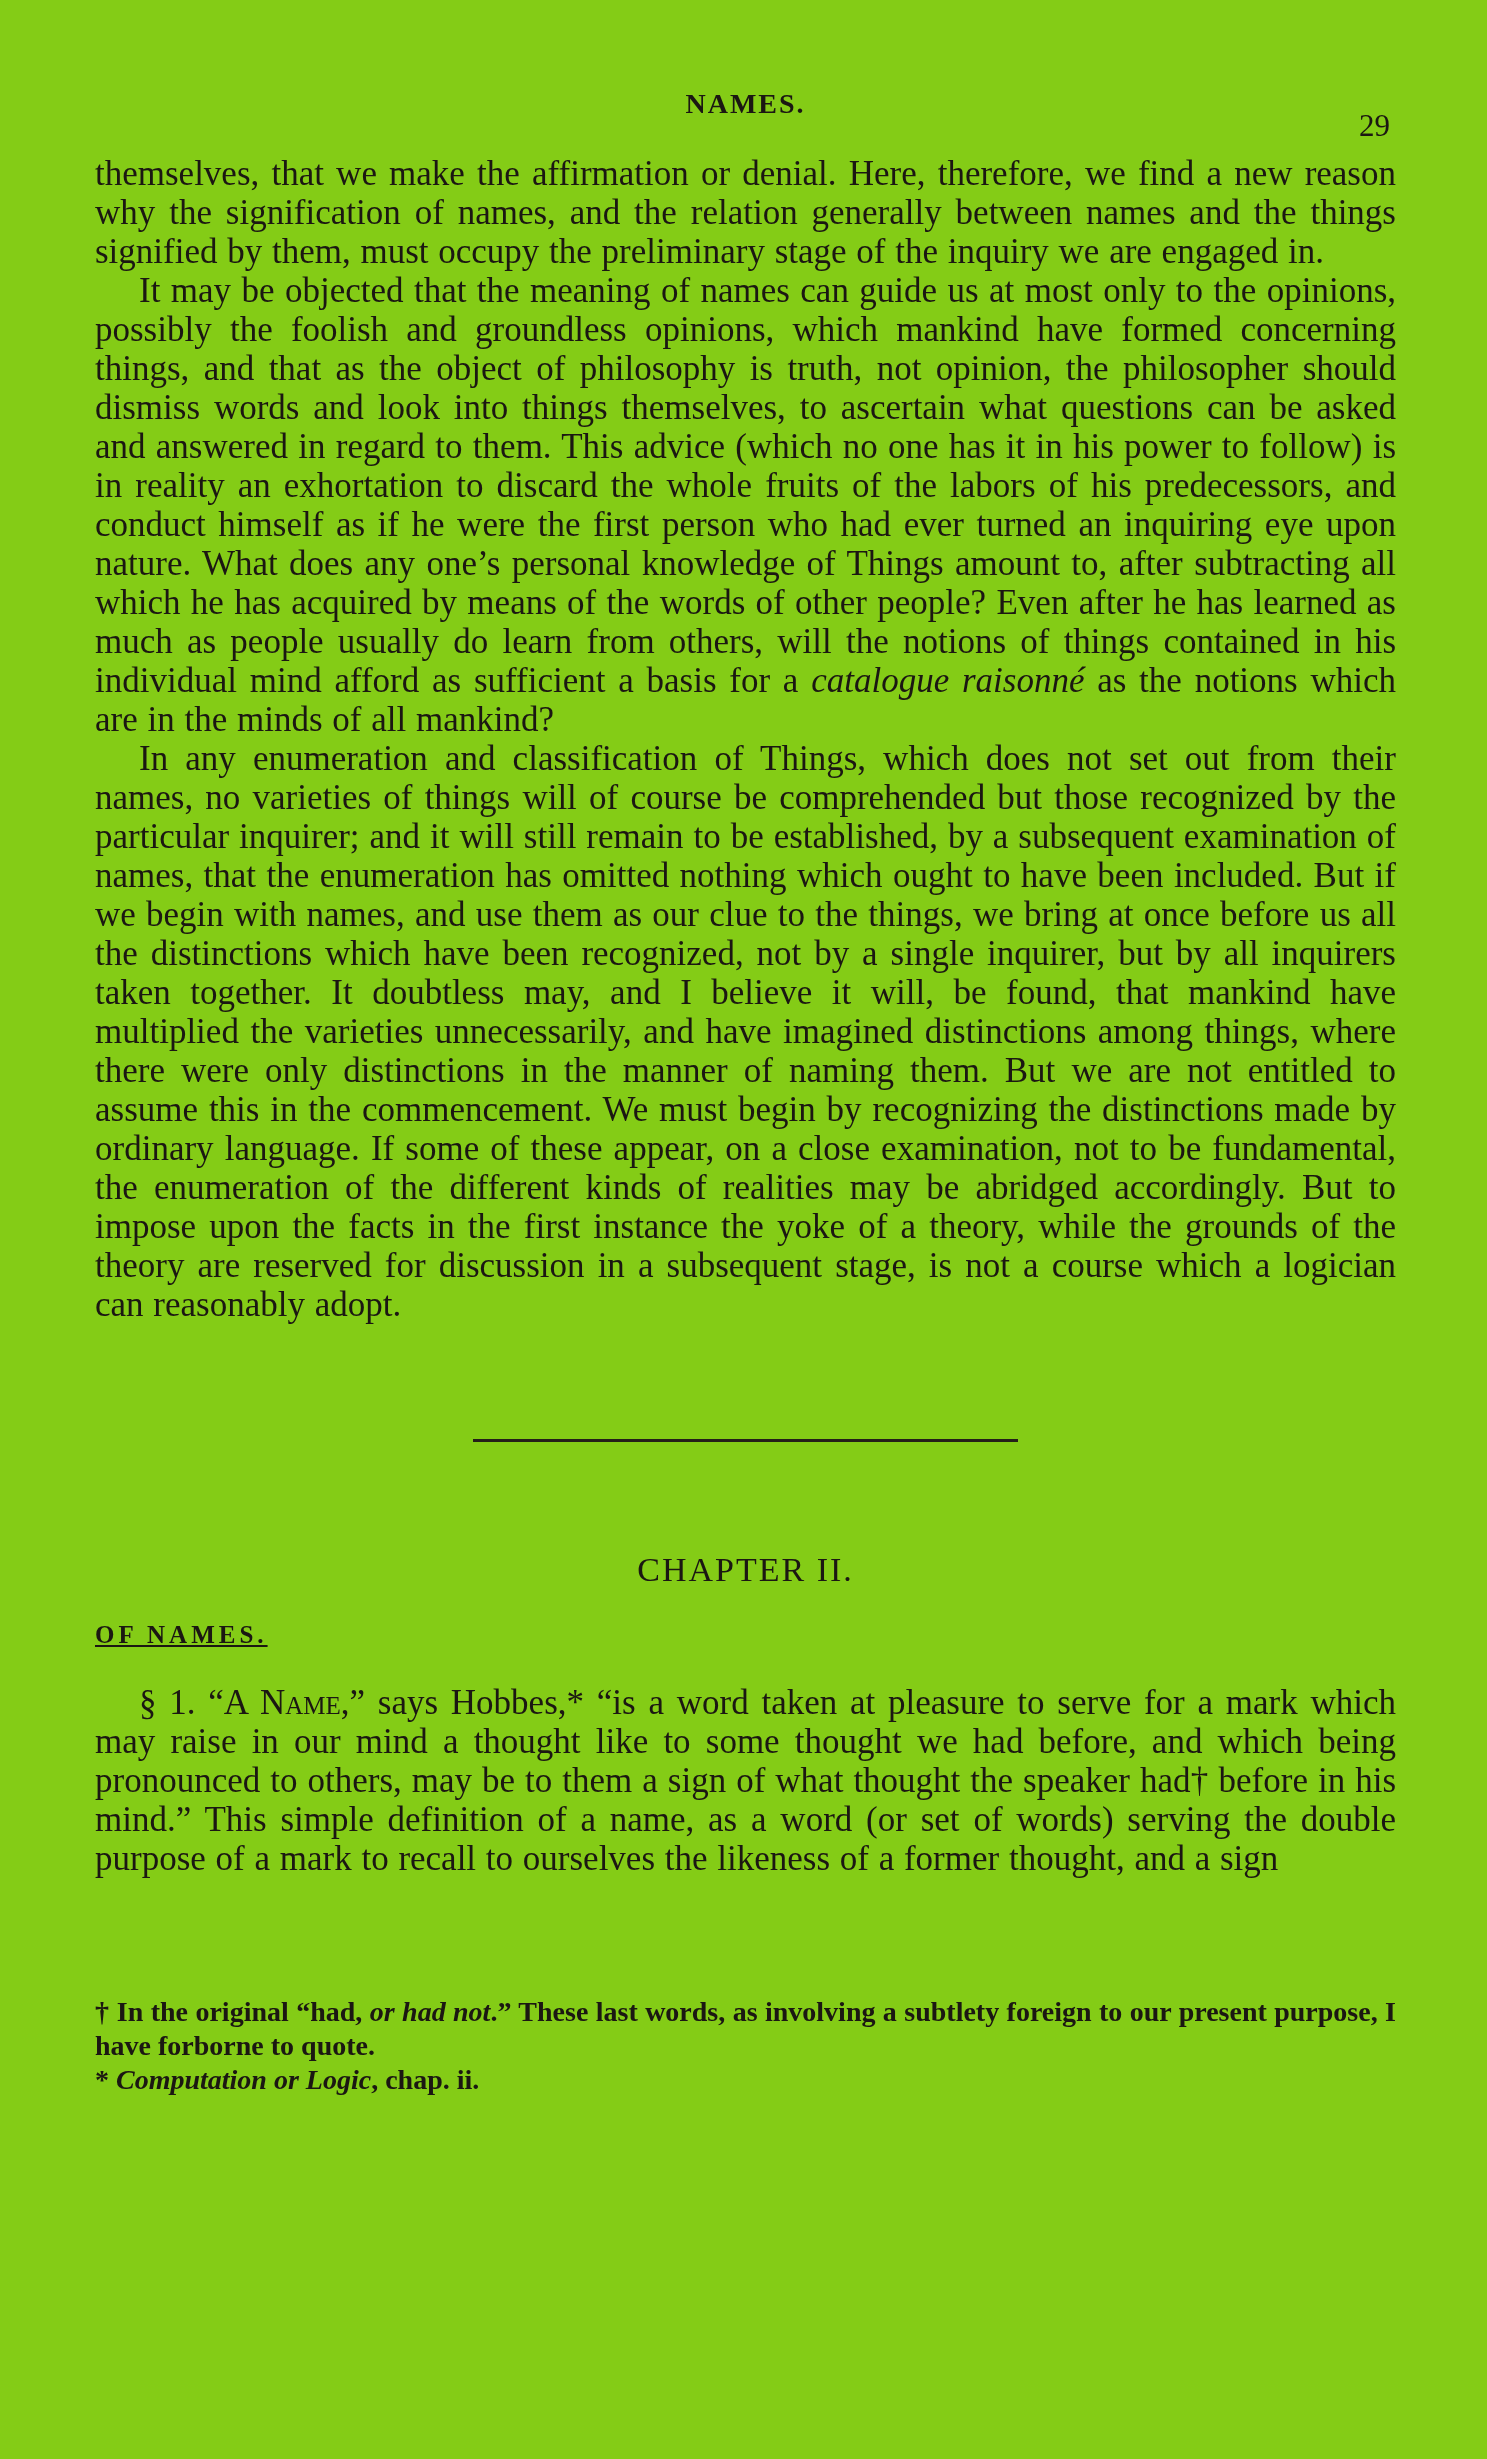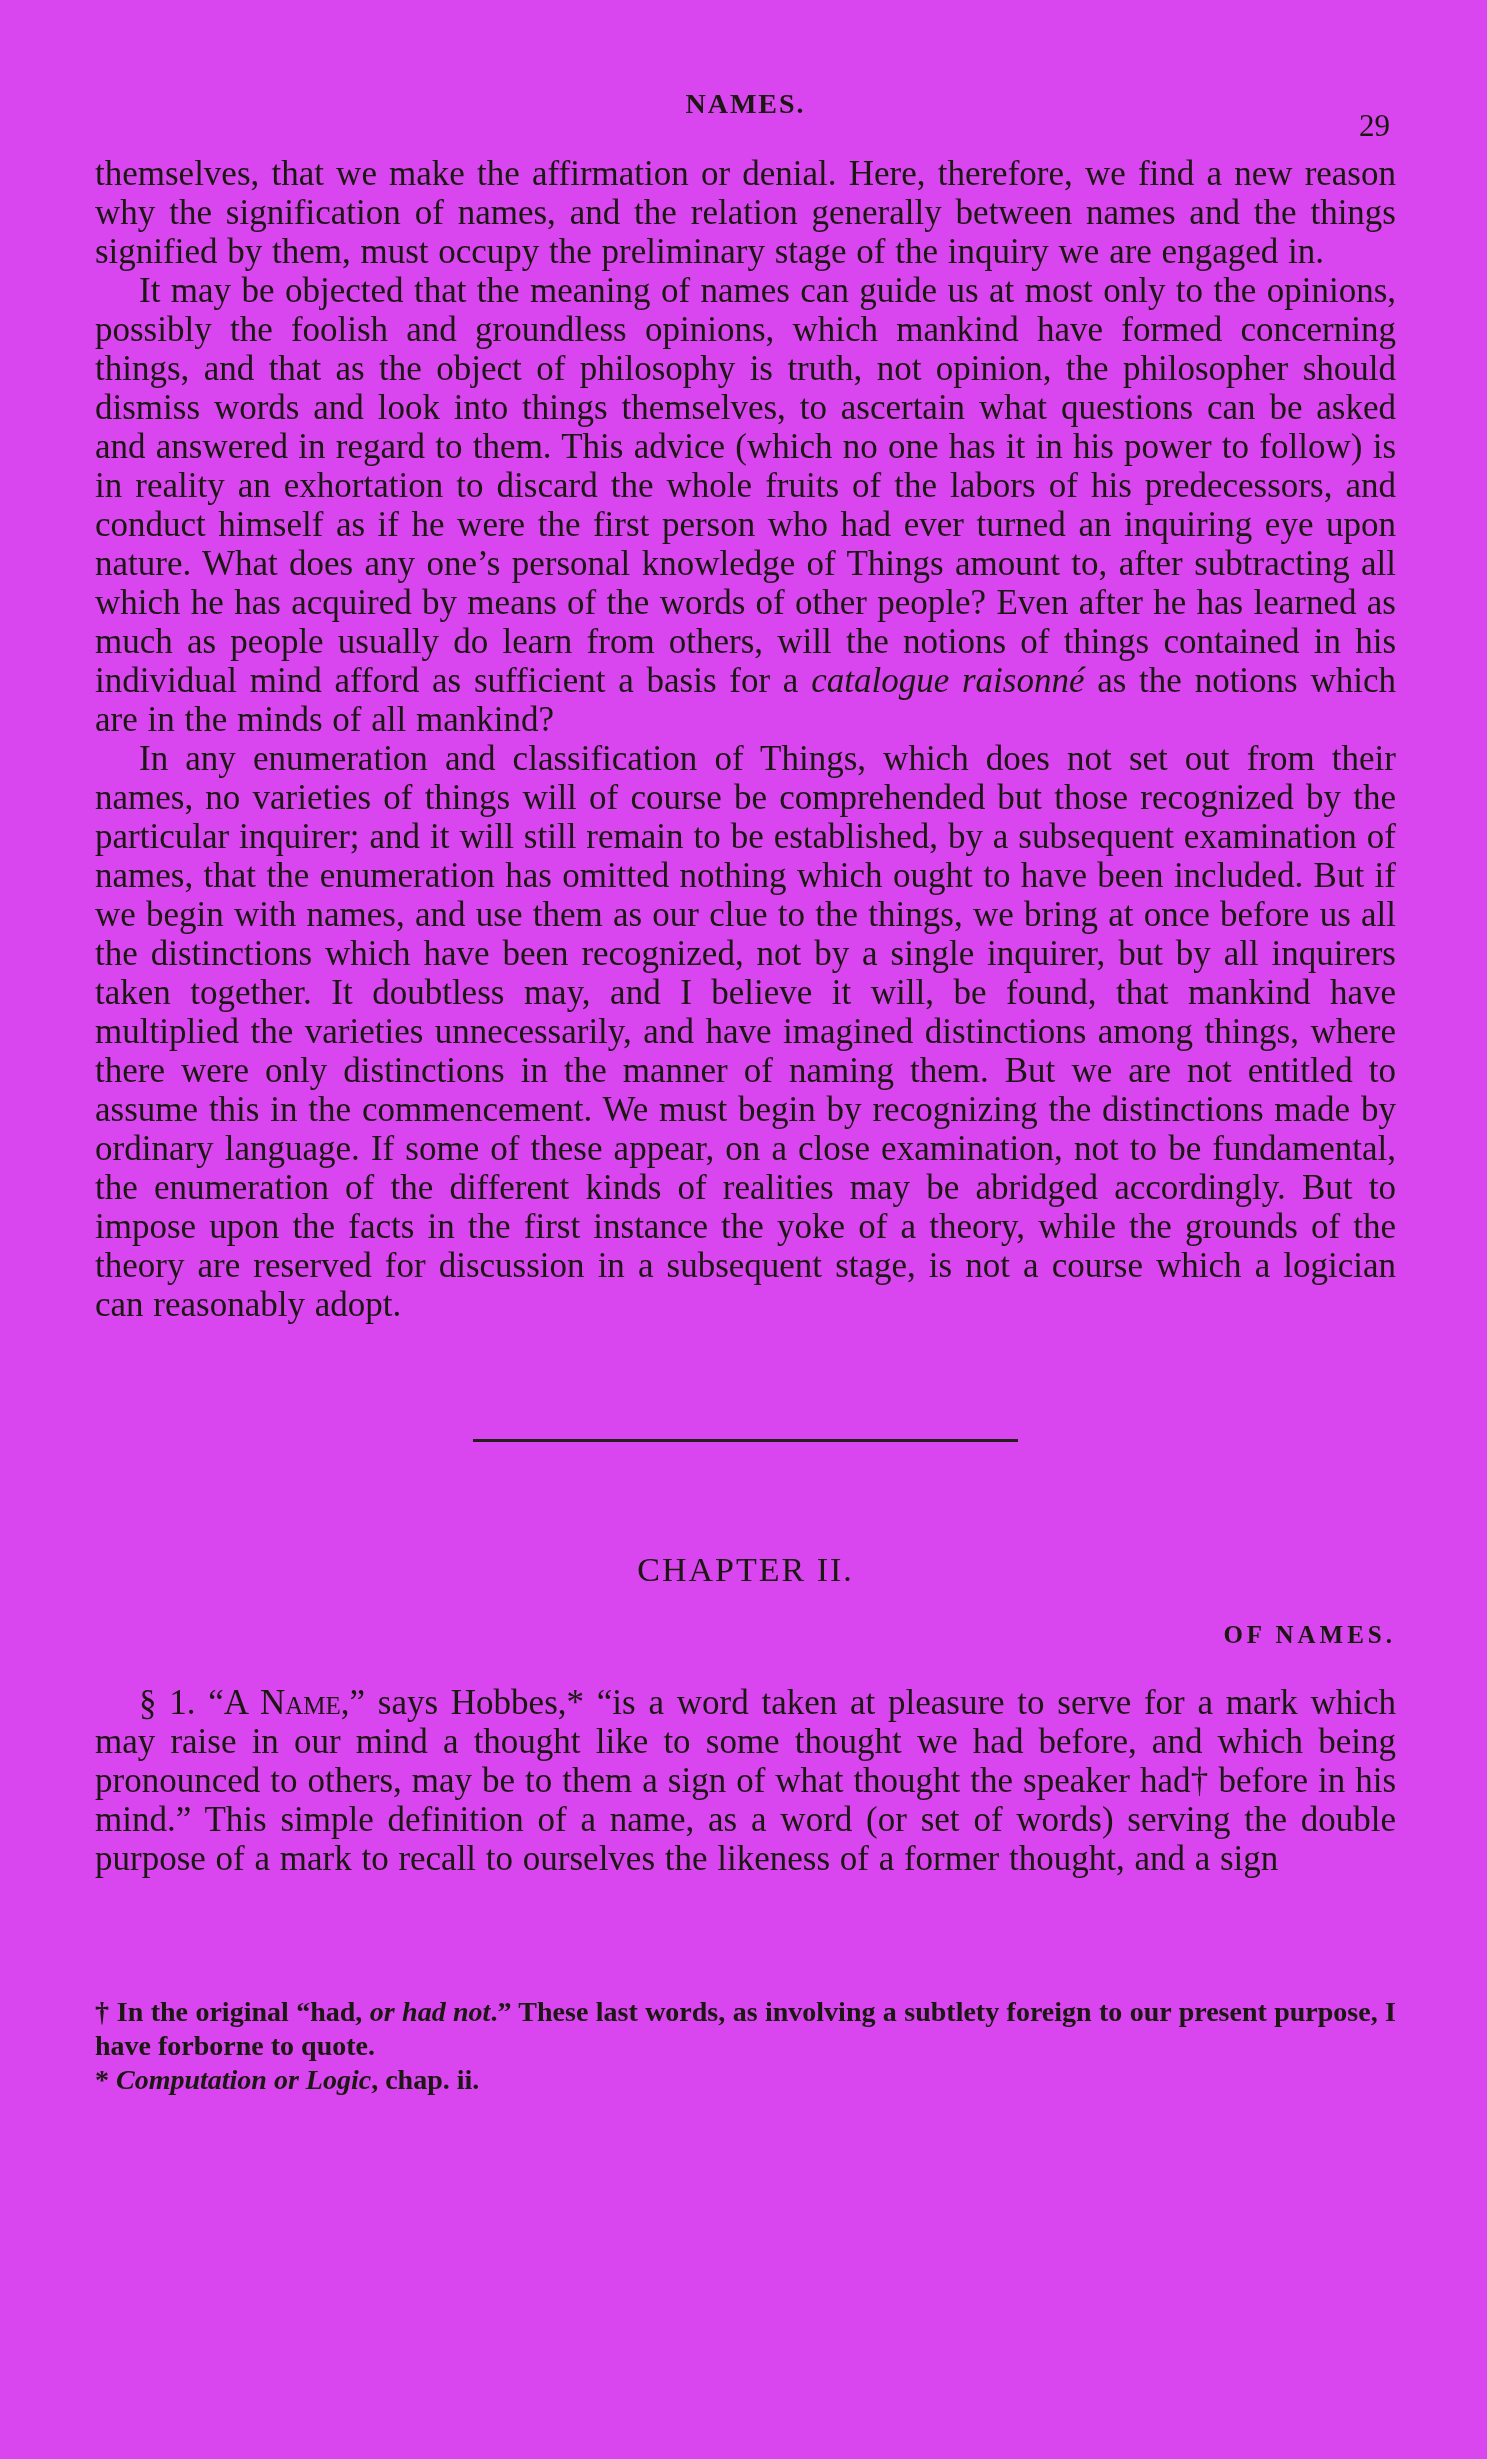--- a/index.html
+++ b/index.html
@@ -2,21 +2,21 @@
 <html lang="en"><head>
 <meta charset="utf-8">
 <style>
   * { margin: 0; padding: 0; box-sizing: border-box; }
   html, body { background: #d9d6cd; }
   .page {
     position: relative;
     width: 1488px;
     height: 2460px;
     margin: 0 auto;
-    background: #d946ef;
+    background: #84cc16;
     color: #1b1712;
     font-family: "Liberation Serif", "DejaVu Serif", serif;
     padding: 88px 92px 0 95px;
     overflow: hidden;
   }
   .header {
     position: relative;
     height: 40px;
   }
   .running-title {
@@ -50,24 +50,25 @@
     margin: 115px auto 0 auto;
   }
   .chapter-title {
     margin-top: 109px;
     text-align: center;
     font-size: 34px;
     letter-spacing: 2px;
   }
   .chapter-subtitle {
     margin-top: 32px;
-    text-align: right;
+    text-align: left;
     font-size: 25px;
     font-weight: bold;
     letter-spacing: 4px;
+    text-decoration: underline;
   }
   .chapter-block {
     margin-top: 34px;
   }
   .footnotes {
     margin-top: 117px;
   }
   p.fn {
     font-size: 28px;
     line-height: 34px;

